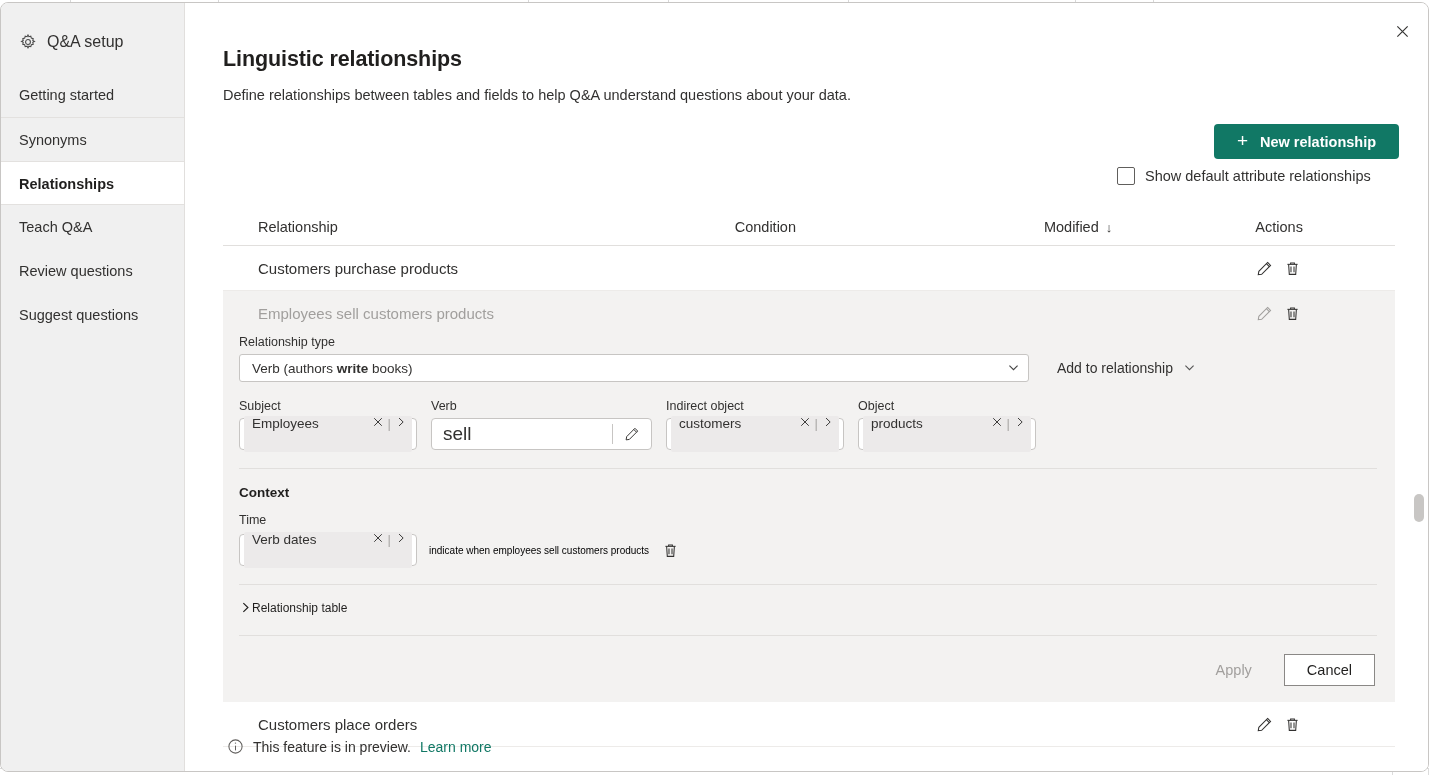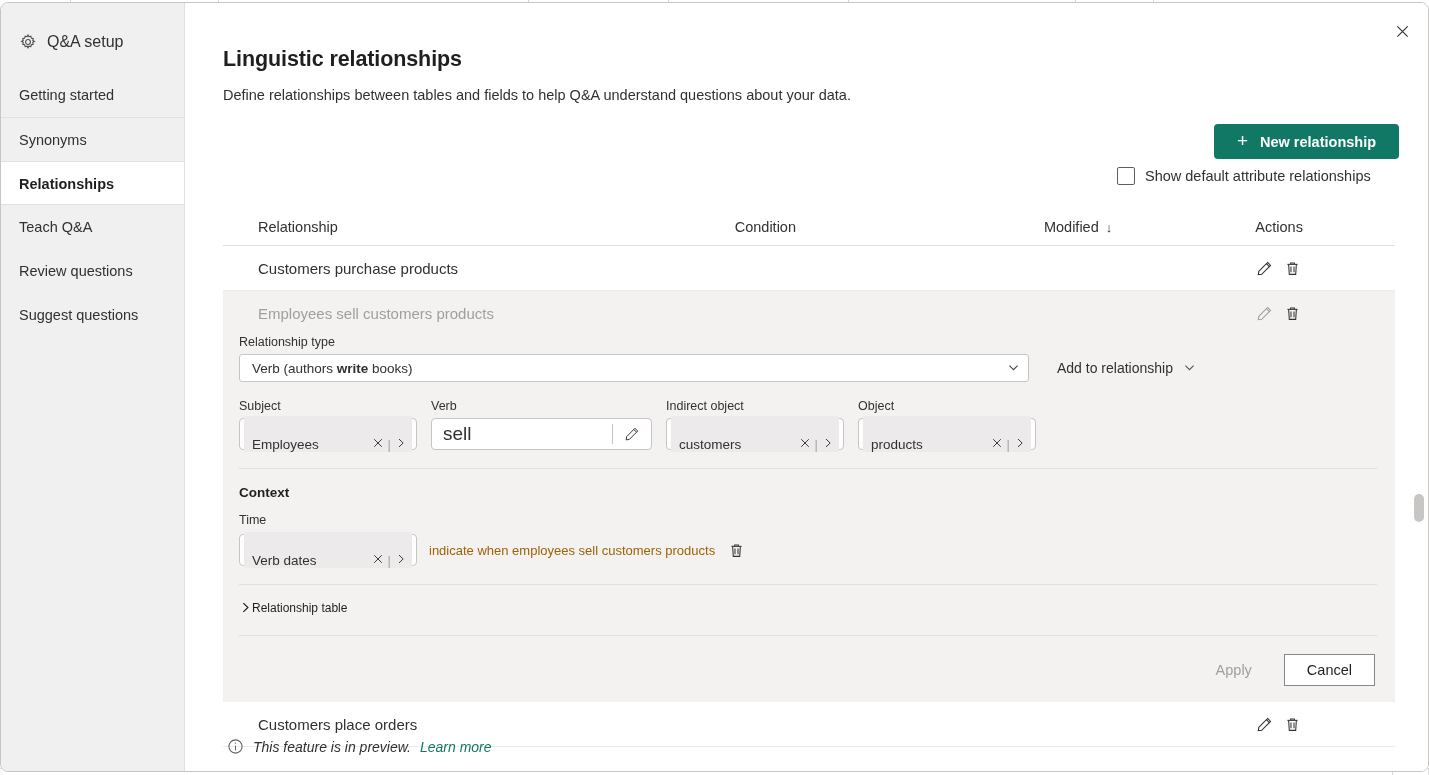--- a/index.html
+++ b/index.html
@@ -322,21 +322,21 @@
     display: flex;
     align-items: center;
     padding: 0 4px;
   }
   .token {
     flex: 1 1 auto;
     height: 36px;
     background: #eceaea;
     border-radius: 2px;
     display: flex;
-    align-items: flex-end;
+    align-items: flex-start;
     padding: 0 5px 0 8px;
     font-size: 13.5px;
     color: #323130;
     gap: 4px;
     cursor: pointer;
   }
   .token .tok-text { flex: 1 1 auto; white-space: nowrap; overflow: hidden; }
   .token .tok-x { font-size: 13px; color: #3b3a39; cursor: pointer; }
   .token .tok-bar { color: #a9a7a5; font-size: 13px; }
   .token .tok-next { font-size: 13px; color: #3b3a39; cursor: pointer; }
@@ -381,22 +381,22 @@
     margin-top: 16px;
   }
 
   #time-row {
     display: flex;
     align-items: center;
     gap: 12px;
     margin-top: 7px;
   }
   #time-phrase {
-    font-size: 13px;
-    color: #a16207;
+    font-size: 10px;
+    color: #000000;
   }
   #time-delete {
     width: 18px;
     height: 18px;
     cursor: pointer;
     color: #323130;
     display: inline-flex;
     align-items: center;
     justify-content: center;
   }
@@ -442,21 +442,20 @@
   
   #footer {
     position: absolute;
     left: 30px;
     bottom: 16px;
     display: flex;
     align-items: center;
     gap: 9px;
     font-size: 14px;
     color: #323130;
-    font-style: italic;
   }
   #footer .info-icon {
     width: 17px;
     height: 17px;
     color: #605e5c;
   }
   #learn-more-link {
     color: #117865;
     text-decoration: none;
     cursor: pointer;

